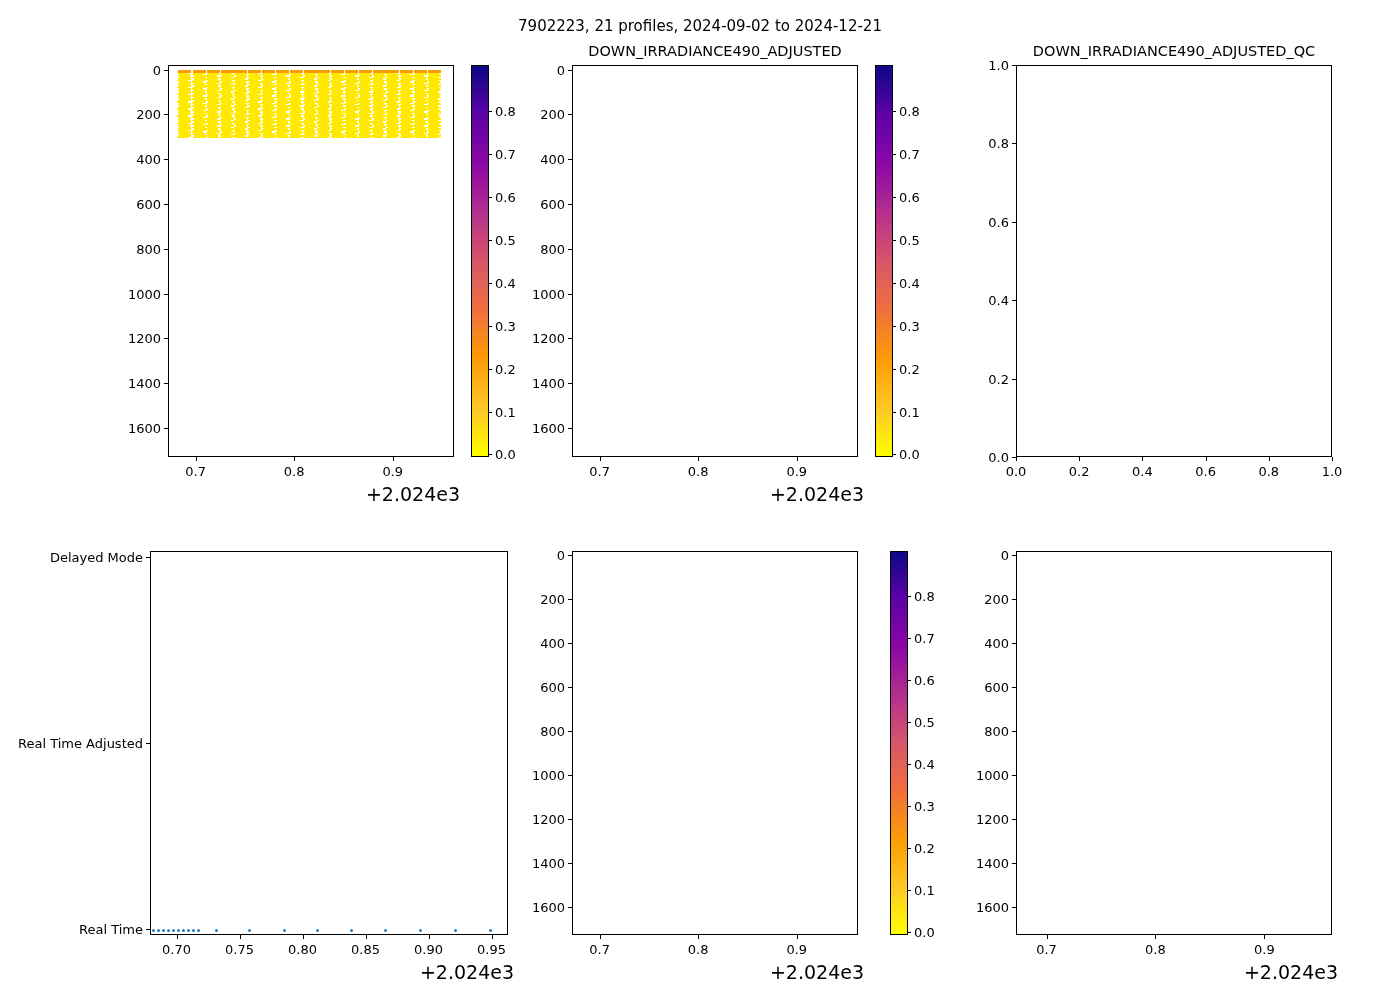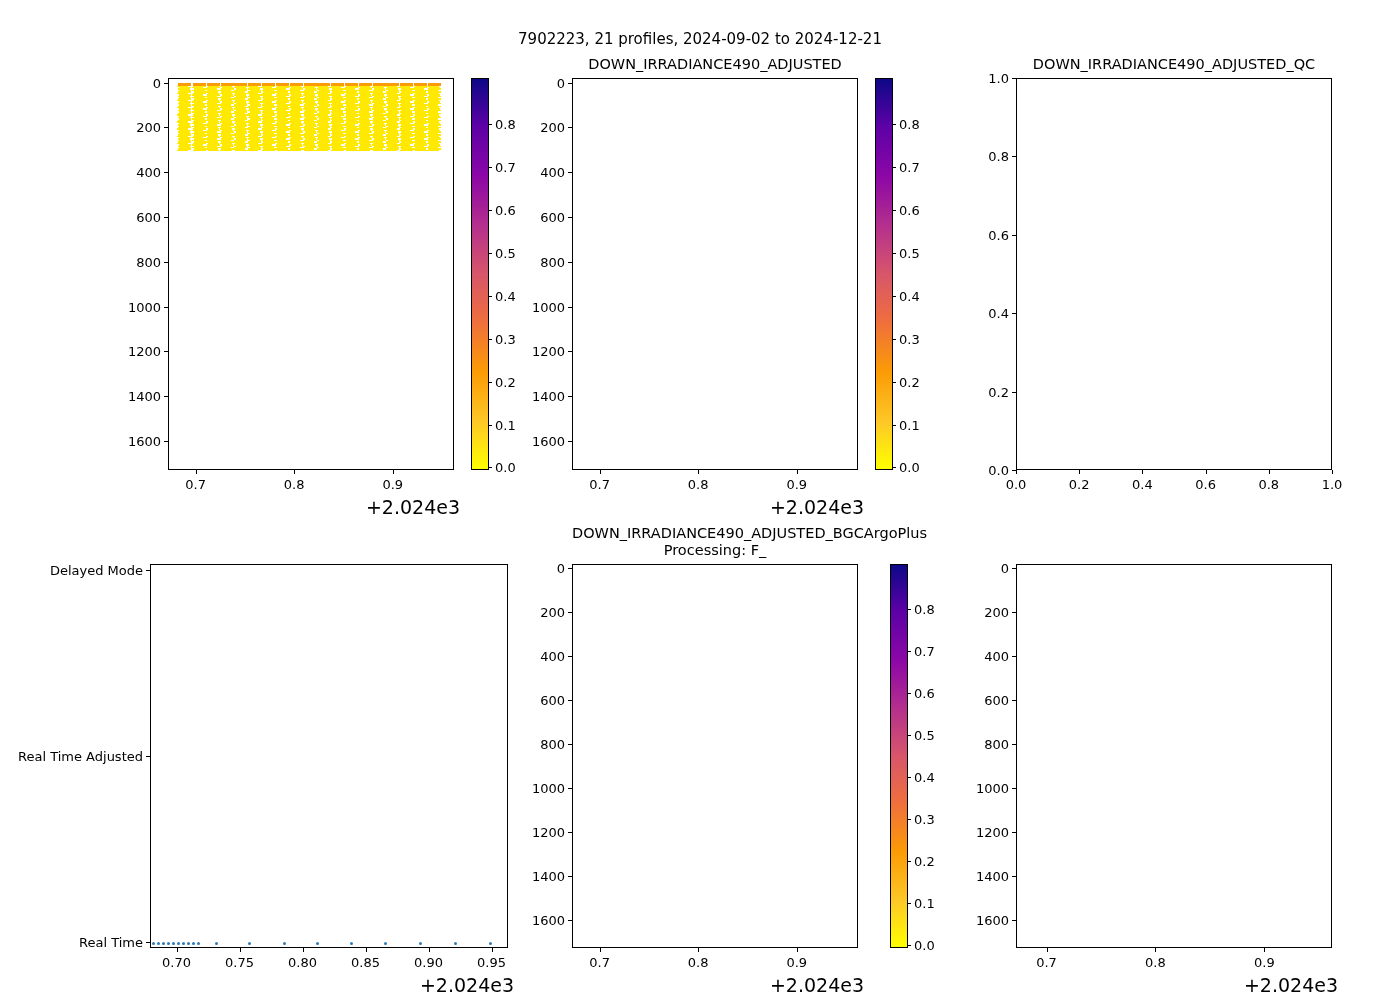--- a/index.html
+++ b/index.html
@@ -4,21 +4,21 @@
 <style>
   html,body{margin:0;padding:0;}
   body{
     width:1400px;height:1000px;
     background:#ffffff;
     font-family:"DejaVu Sans", sans-serif;
     color:#000000;
     overflow:hidden;
     position:relative;
   }
-  .figure{position:absolute;left:0;top:16px;width:1400px;height:728px;}
+  .figure{position:absolute;left:0;top:3px;width:1400px;height:728px;}
   .suptitle{
     position:absolute;top:14px;left:0;width:1400px;text-align:center;
     font-size:15px;color:#000;
   }
   .panel{position:absolute;}
   .panel-title{
     position:absolute;bottom:100%;left:0;width:100%;text-align:center;
     font-size:14.5px;line-height:1.18;color:#000;padding-bottom:5px;
     white-space:pre-line;
   }
@@ -1144,22 +1144,20 @@
         <div class="xtlabel" style="left:215.5px">0.85</div>
       <div class="tick xtick" style="left:278.5px"></div>
         <div class="xtlabel" style="left:278.5px">0.90</div>
       <div class="tick xtick" style="left:341.5px"></div>
         <div class="xtlabel" style="left:341.5px">0.95</div>
       <div class="offset-label">+2.024e3</div>
     </div>
   </div>
 
   <div class="panel" style="left:572px;top:548px;width:286px;height:384px;">
-    <div class="panel-title">DOWN_IRRADIANCE490_ADJUSTED_BGCArgoPlus
-Processing: F_</div>
     <div class="axes"></div>
     <div>
       <div class="tick ytick" style="top:4.4px"></div>
         <div class="ytlabel" style="top:4.4px">0</div>
       <div class="tick ytick" style="top:48.3px"></div>
         <div class="ytlabel" style="top:48.3px">200</div>
       <div class="tick ytick" style="top:92.2px"></div>
         <div class="ytlabel" style="top:92.2px">400</div>
       <div class="tick ytick" style="top:136.1px"></div>
         <div class="ytlabel" style="top:136.1px">600</div>

